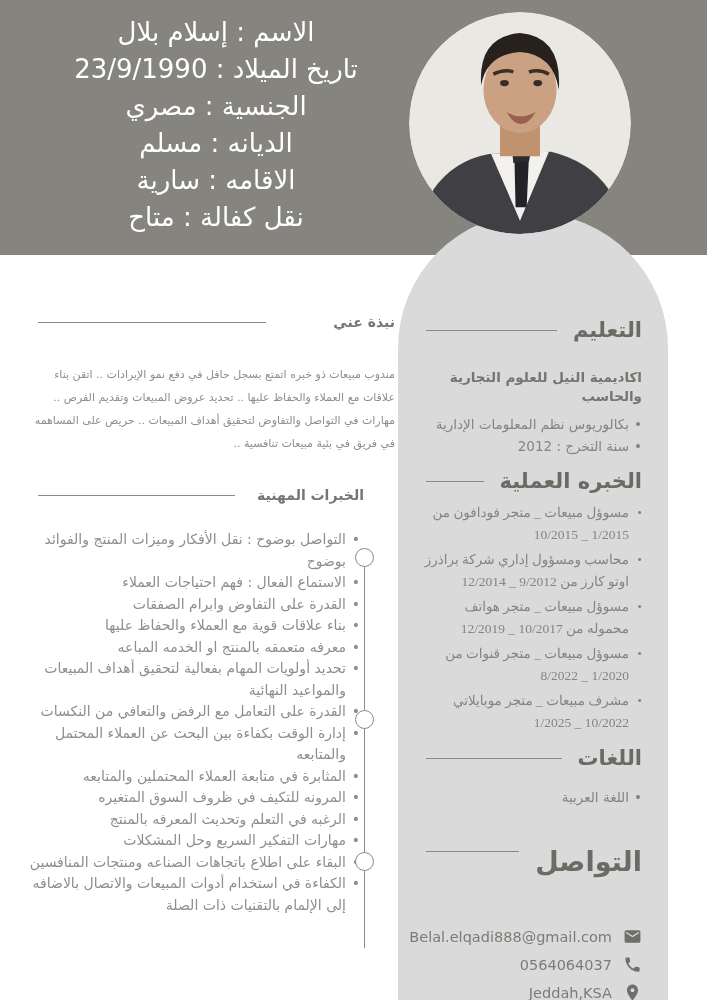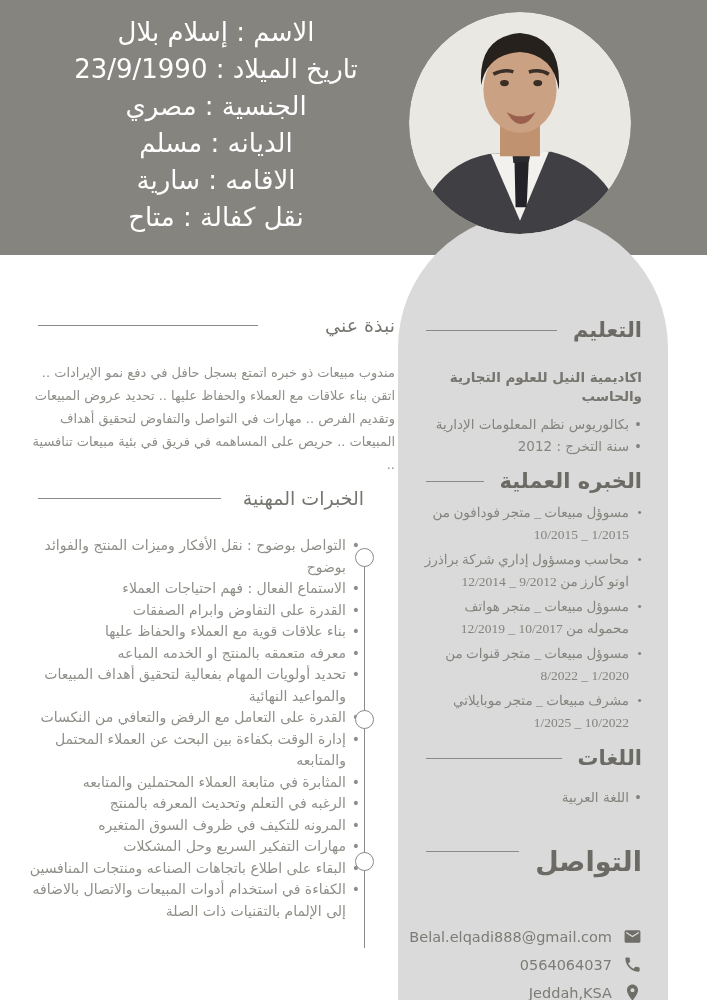--- a/index.html
+++ b/index.html
@@ -46,24 +46,24 @@
   .contact-row .cicon svg{width:19px;height:19px;fill:#6F6E68;}
   .contact-row .ctxt{font-size:14.5px;color:#7C7B75;text-align:right;}
 
   
   .photo{position:absolute;left:409px;top:12px;width:222px;height:222px;border-radius:50%;overflow:hidden;}
   .photo svg{display:block;width:222px;height:222px;}
 
   
   .about-sec{position:absolute;left:28px;top:314px;width:367px;direction:rtl;}
   .left-title-row{display:flex;align-items:center;direction:rtl;}
-  .left-title{font-size:19px;font-weight:normal;color:var(--subtitle);white-space:nowrap;}
+  .left-title{font-size:14px;font-weight:bold;color:var(--subtitle);white-space:nowrap;}
   .left-title.pad{padding-left:45px;} 
   .left-rule{flex:1;height:0;border-top:1.5px solid var(--line);margin-left:10px;margin-right:22px;}
-  .about-text{margin-top:25px;font-size:13px;line-height:23px;color:var(--body-text);text-align:right;}
+  .about-text{margin-top:33px;font-size:11px;line-height:23px;color:var(--body-text);text-align:right;}
 
   .skills-sec{position:absolute;left:28px;top:487px;width:336px;direction:rtl;}
   .skills-list{list-style:none;margin-top:26px;padding-right:4px;}
   .skills-list li{display:flex;direction:rtl;font-size:14px;line-height:21.5px;color:var(--body-text);}
   .skills-list li .blt{width:14px;flex:0 0 14px;}
   .skills-list li .blt::before{content:"•";}
   .skills-list li .txt{flex:1;text-align:right;}
 
   
   .timeline-line{position:absolute;left:364px;top:556px;width:0;height:392px;border-left:1.5px solid var(--line);}
@@ -244,25 +244,25 @@
         <li>
           <span class="blt"></span>
           <span class="txt">إدارة الوقت بكفاءة بين البحث عن العملاء المحتمل والمتابعه</span>
         </li>
         <li>
           <span class="blt"></span>
           <span class="txt">المثابرة في متابعة العملاء المحتملين والمتابعه</span>
         </li>
         <li>
           <span class="blt"></span>
+          <span class="txt">المرونه للتكيف في ظروف السوق المتغيره</span>
+        </li>
+        <li>
+          <span class="blt"></span>
           <span class="txt">الرغبه في التعلم وتحديث المعرفه بالمنتج</span>
-        </li>
-        <li>
-          <span class="blt"></span>
-          <span class="txt">المرونه للتكيف في ظروف السوق المتغيره</span>
         </li>
         <li>
           <span class="blt"></span>
           <span class="txt">مهارات التفكير السريع وحل المشكلات</span>
         </li>
         <li>
           <span class="blt"></span>
           <span class="txt">البقاء على اطلاع باتجاهات الصناعه ومنتجات المنافسين</span>
         </li>
         <li>

